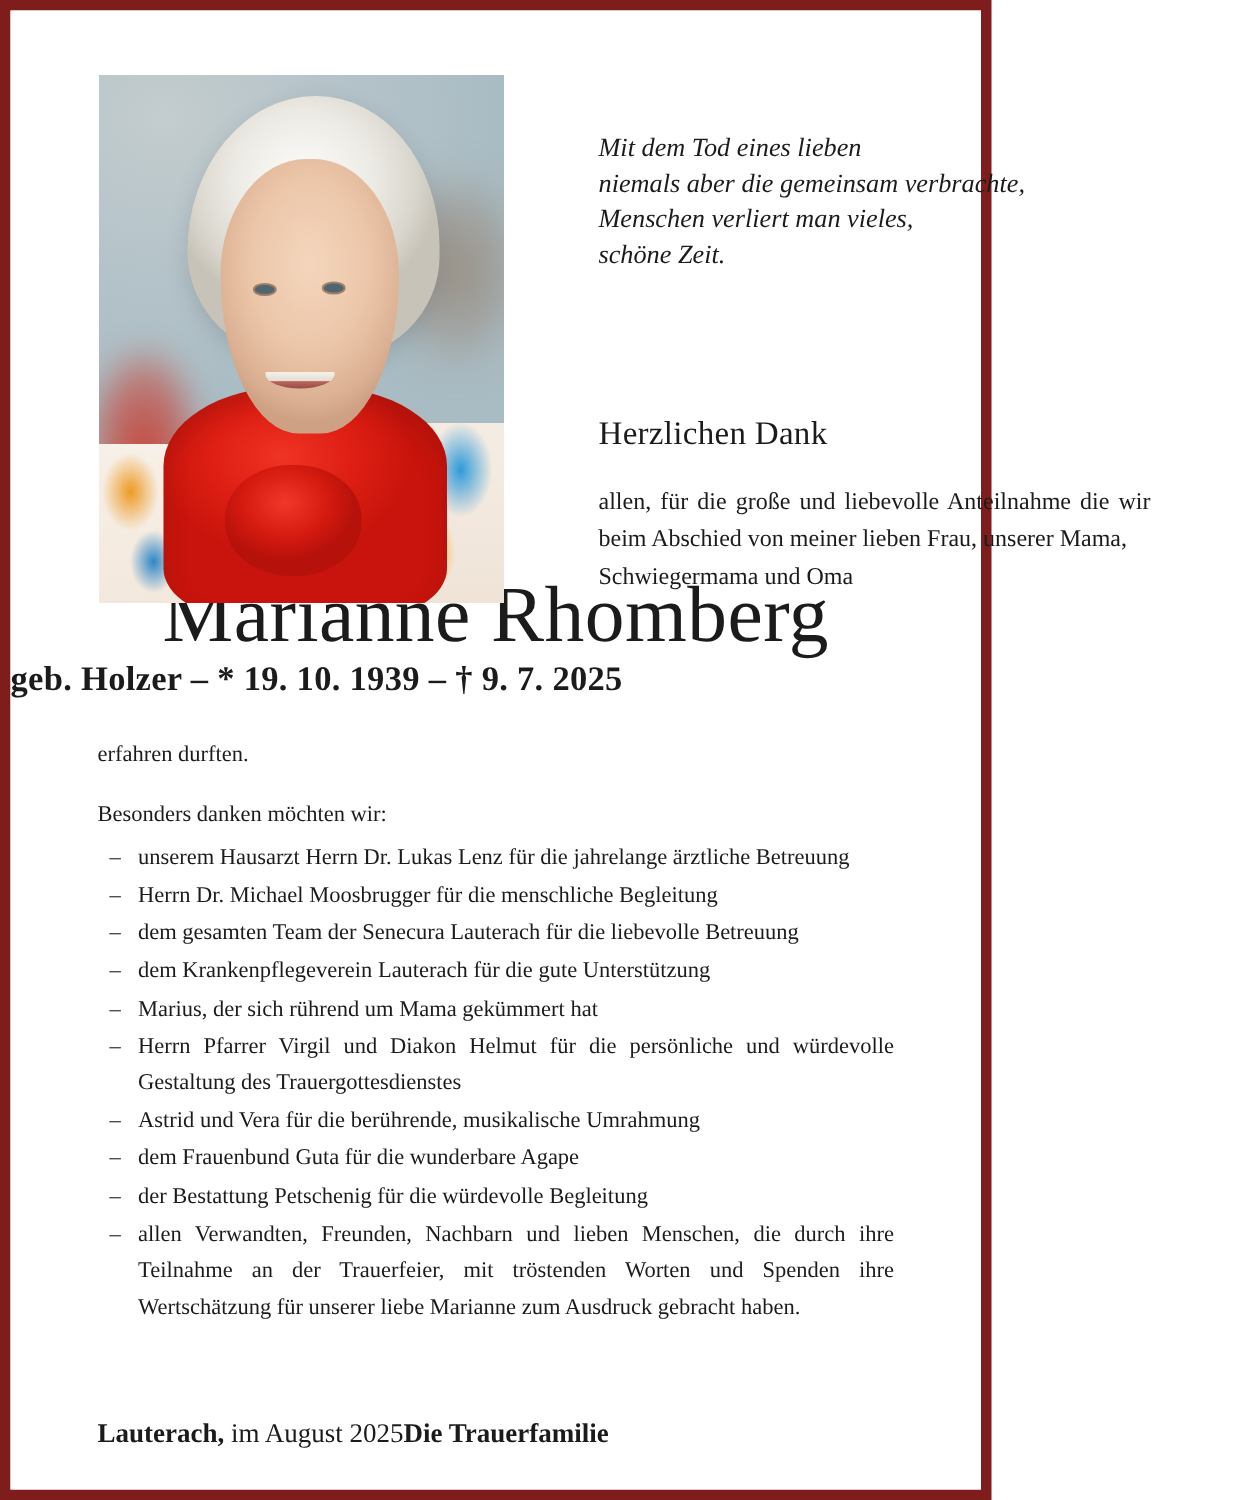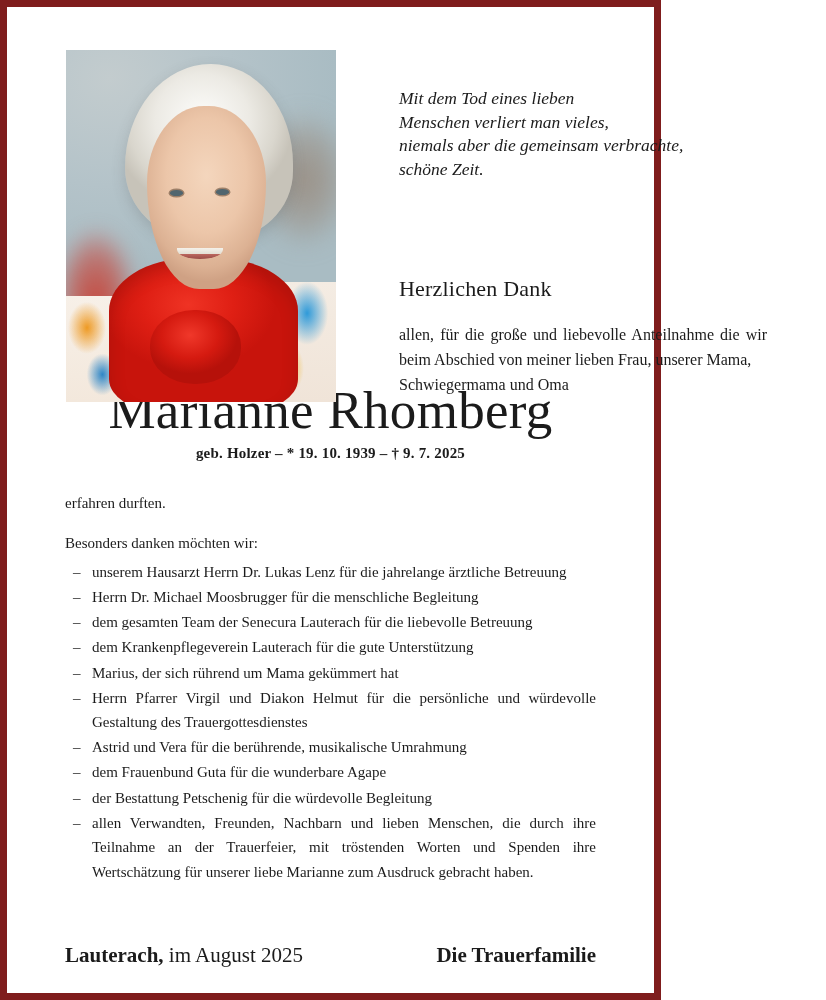--- a/index.html
+++ b/index.html
@@ -216,23 +216,22 @@
   
   .name {
     text-align: center;
     font-size: 53px;
     line-height: 58px;
     letter-spacing: 0.3px;
     margin-top: 14px;
     color: #1b1b1b;
   }
   .subname {
-    text-align: center;
     font-weight: bold;
-    font-size: 15px;
+    font-size: 23px;
     line-height: 24px;
     letter-spacing: 0.2px;
     margin-top: 2px;
     color: #1b1b1b;
   }
 
   
   .body-block {
     margin: 0 58px 0 58px;
     font-size: 15px;
@@ -267,23 +266,23 @@
     text-align: left;
   }
 
   
   .footer {
     position: absolute;
     left: 58px;
     right: 58px;
     bottom: 26px;
     display: flex;
-    justify-content: space-between;
+    justify-content: flex-start;
     align-items: baseline;
-    font-size: 21px;
+    font-size: 18px;
     line-height: 24px;
     color: #1b1b1b;
   }
   .footer .place { font-weight: bold; }
   .footer .date  { font-weight: normal; }
   .footer .family { font-weight: bold; }
 </style>
 </head>
 <body>
 
@@ -303,22 +302,22 @@
         <div class="scarf-knot"></div>
         <div class="hair"></div>
         <div class="face"></div>
         <div class="eye-l"></div>
         <div class="eye-r"></div>
         <div class="mouth"></div>
       </div>
 
       <div class="quote">
         <div>Mit dem Tod eines lieben</div>
+        <div>niemals aber die gemeinsam verbrachte,</div>
         <div>Menschen verliert man vieles,</div>
-        <div>niemals aber die gemeinsam verbrachte,</div>
         <div>schöne Zeit.</div>
       </div>
 
       <div class="thanks-head">Herzlichen Dank</div>
 
       <div class="thanks-body">
         <span>allen, für die große und liebevolle Anteilnahme die wir beim Abschied von meiner lieben Frau, unserer Mama,</span>
         <div class="lastline">Schwiegermama und Oma</div>
       </div>
     </div>

